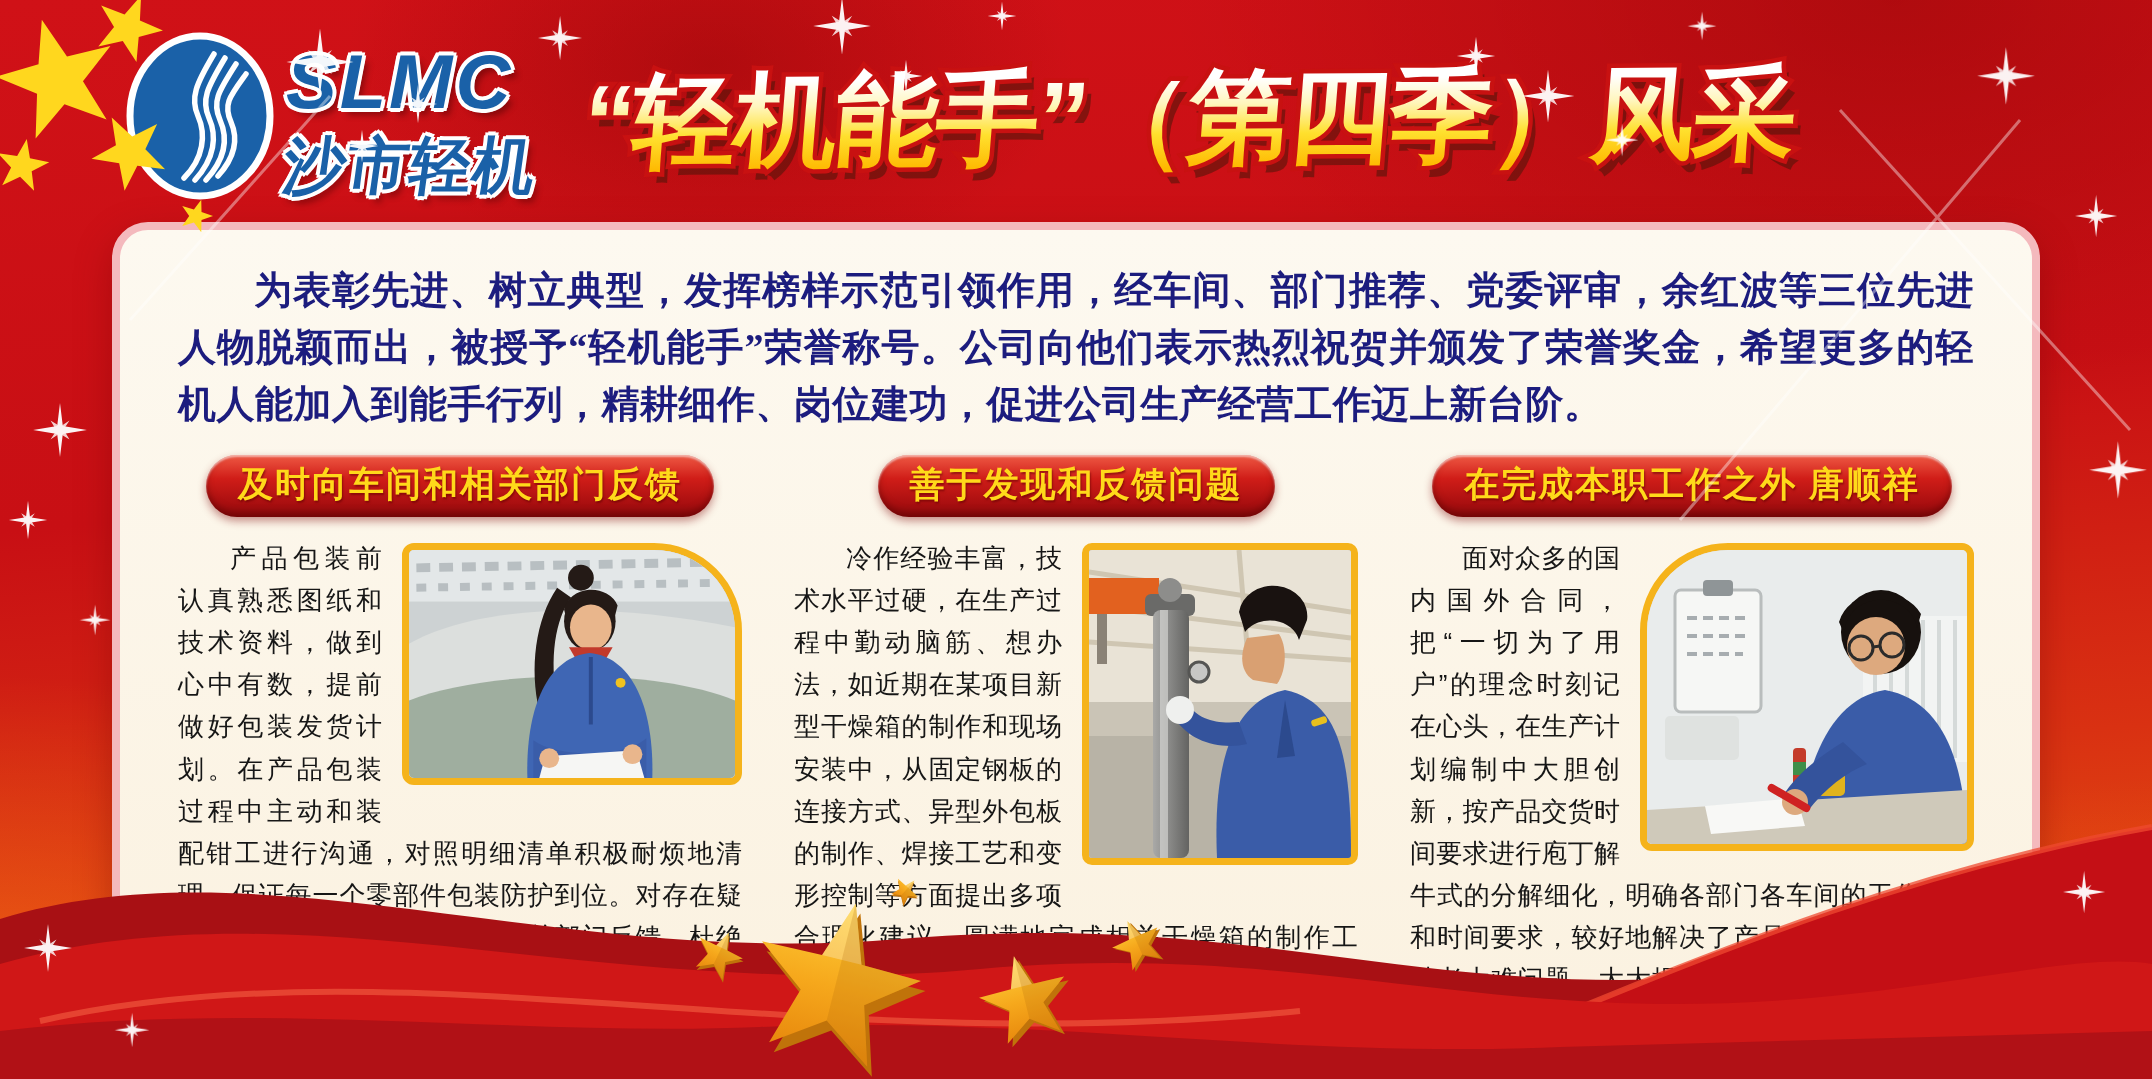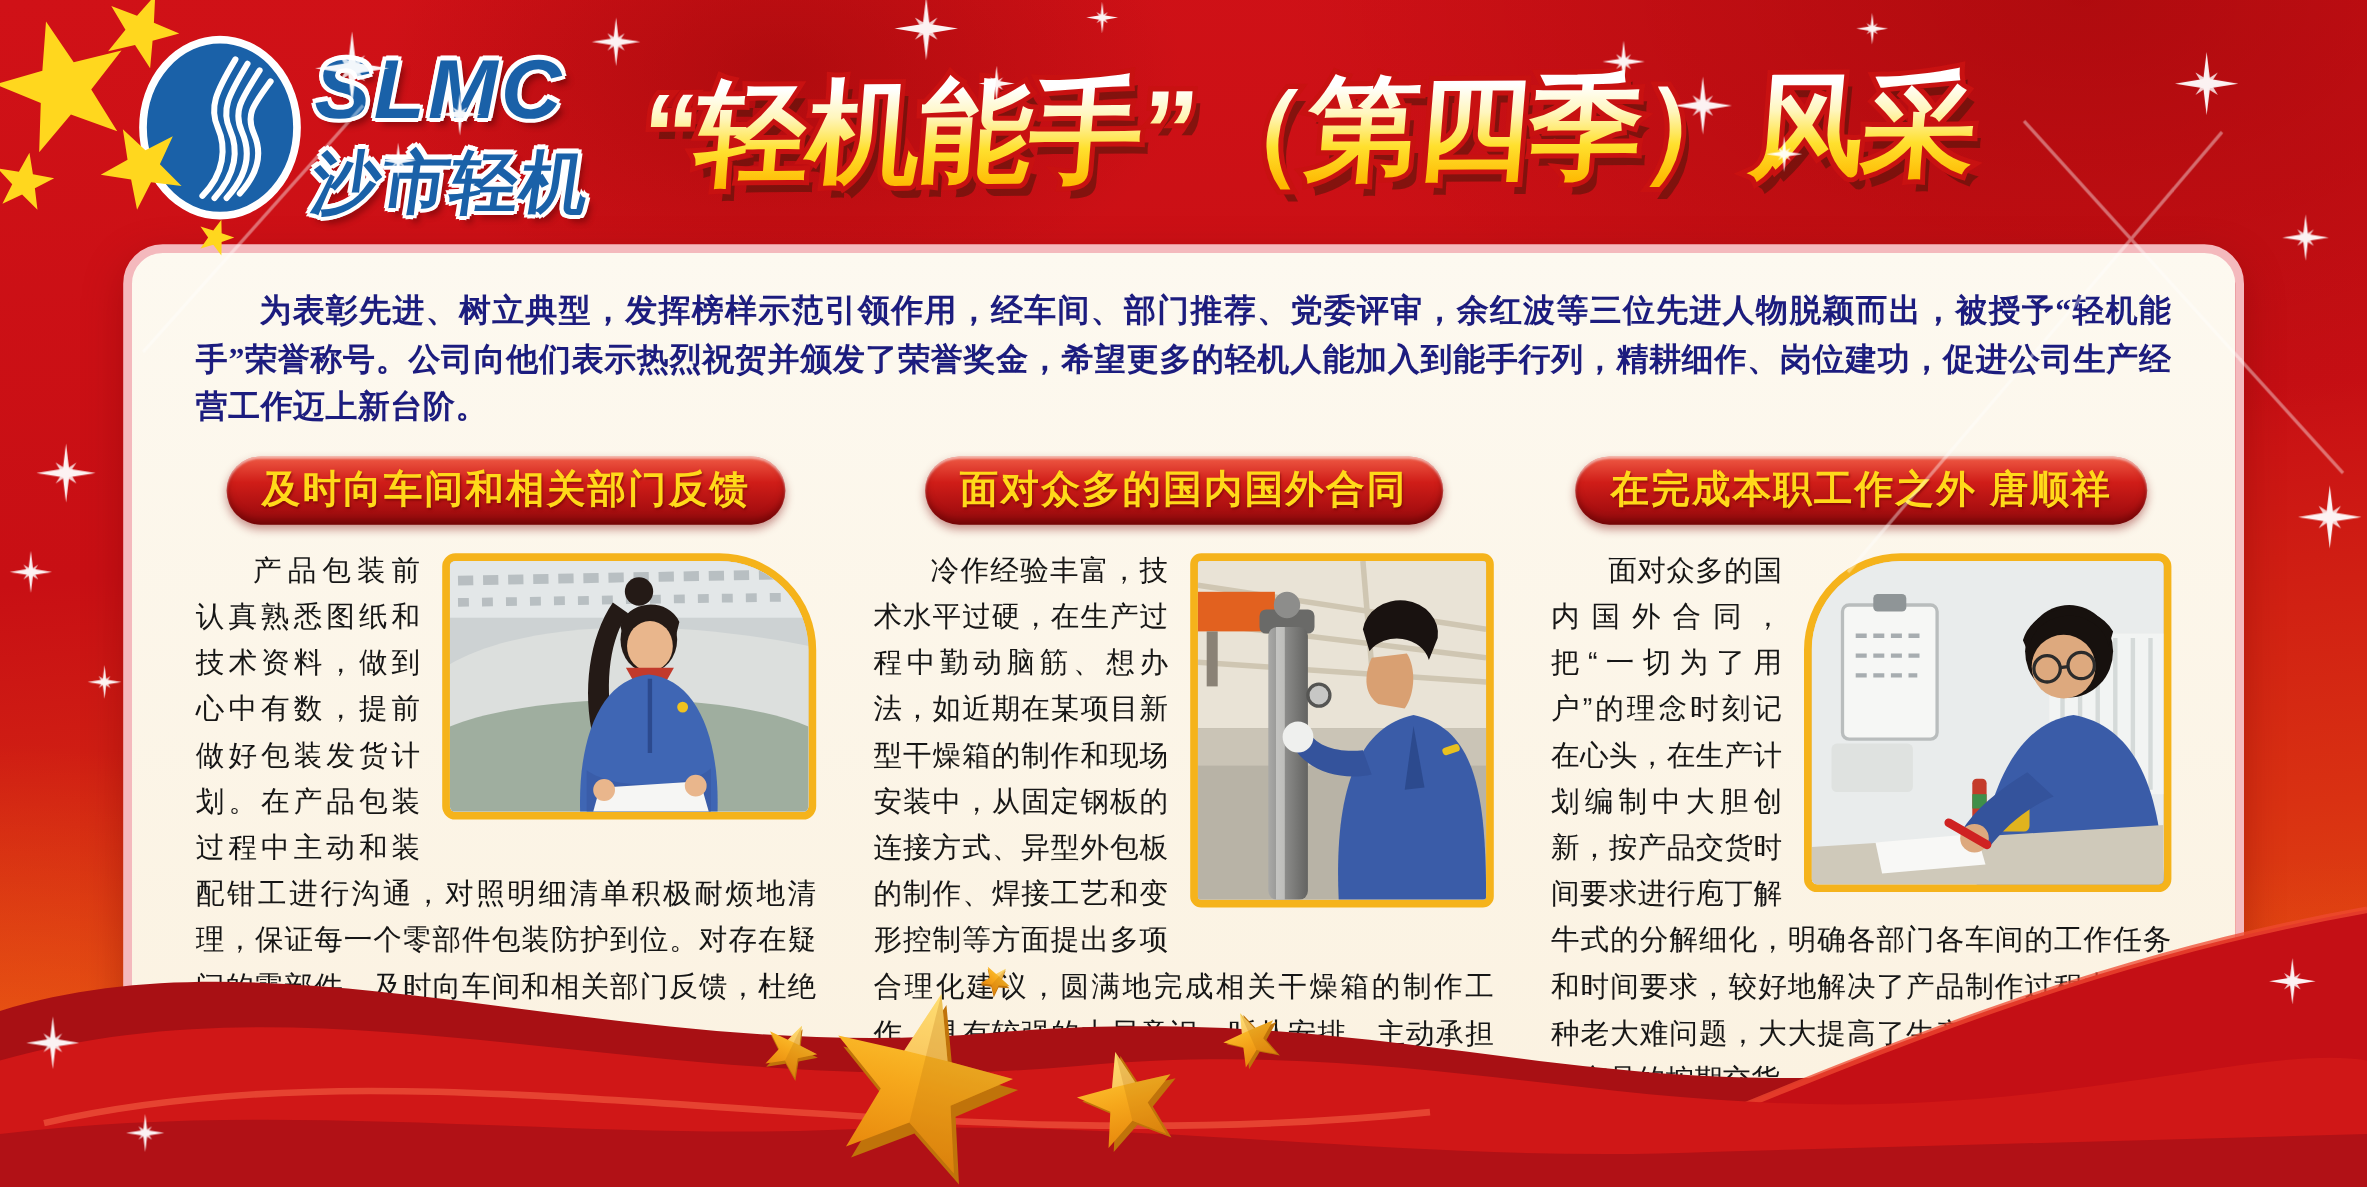--- a/index.html
+++ b/index.html
@@ -26,21 +26,21 @@
     font-weight:900;font-size:103px;letter-spacing:-2px;line-height:1;}
   .title-back{position:absolute;left:0;top:0;color:#c81111;-webkit-text-stroke:9px #c81111;
     text-shadow:8px 11px 0 rgba(72,22,10,.55);}
   .title-front{position:relative;
     background:linear-gradient(180deg,#ffffff 16%,#fff6bd 38%,#ffe02e 64%,#feb800 94%);
     -webkit-background-clip:text;background-clip:text;color:transparent;}
   
   .panel{position:absolute;left:112px;top:222px;width:1928px;height:772px;box-sizing:border-box;
     background:linear-gradient(180deg,#fdf9f0,#fbf2e1);border:8px solid #f4b9bd;border-radius:36px;
     box-shadow:0 14px 36px rgba(110,0,0,.35);padding:32px 58px 0;z-index:2;}
-  .intro{margin:0;font-family:"Liberation Serif",serif;font-weight:bold;font-size:29px;color:#1c1c7e;
+  .intro{margin:0;font-family:"Liberation Serif",serif;font-weight:bold;font-size:38px;color:#1c1c7e;
     line-height:1.5;text-align:justify;text-indent:2em;letter-spacing:.5px;}
   .cols{display:flex;gap:52px;margin-top:22px;}
   .col{flex:1;min-width:0;display:flex;flex-direction:column;}
   .badge{align-self:center;border-radius:999px;padding:6px 32px 9px;
     background:linear-gradient(180deg,#ef5a44 0%,#d01d18 38%,#a90f10 78%,#8c0a0c 100%);
     box-shadow:0 4px 9px rgba(130,10,10,.45), inset 0 2px 2px rgba(255,255,255,.55), inset 0 -4px 7px rgba(90,0,0,.55);}
   .badge span{font-size:35px;font-weight:bold;color:#ffd91a;letter-spacing:2px;
     text-shadow:1px 2px 2px rgba(100,0,0,.55);}
   .body{margin-top:20px;font-size:26px;color:#161616;line-height:1.62;text-align:justify;}
   .body p{margin:0;text-indent:2em;}
@@ -143,21 +143,21 @@
             </svg>
           </div>
           <p>产品包装前认真熟悉图纸和技术资料，做到心中有数，提前做好包装发货计划。在产品包装过程中主动和装配钳工进行沟通，对照明细清单积极耐烦地清理，保证每一个零部件包装防护到位。对存在疑问的零部件，及时向车间和相关部门反馈，杜绝漏发错发现象。</p>
           <p>在完成本职工作之外，服从安排，不计个人得失，发挥本人特长毫无怨言地承担行车起吊、现场整理、工夹具保管等车间辅助管理任务。</p>
         </div>
 
       </div>
 
       <div class="col">
         <div class="badge">
-          <span>面对众多的国内国外合同</span>
+          <span>善于发现和反馈问题</span>
         </div>
         <div class="body">
           <div class="photo photo-2">
             <svg viewBox="0 0 262 308" preserveAspectRatio="xMidYMid slice">
               <rect width="262" height="308" fill="#b8b3a6"></rect>
               <rect width="262" height="152" fill="#e9e3d6"></rect>
               <g stroke="#cfc6b2" stroke-width="5">
                 <line x1="0" y1="22" x2="262" y2="62"></line>
                   <line x1="0" y1="56" x2="262" y2="88"></line>
                 <line x1="0" y1="92" x2="262" y2="110"></line>

